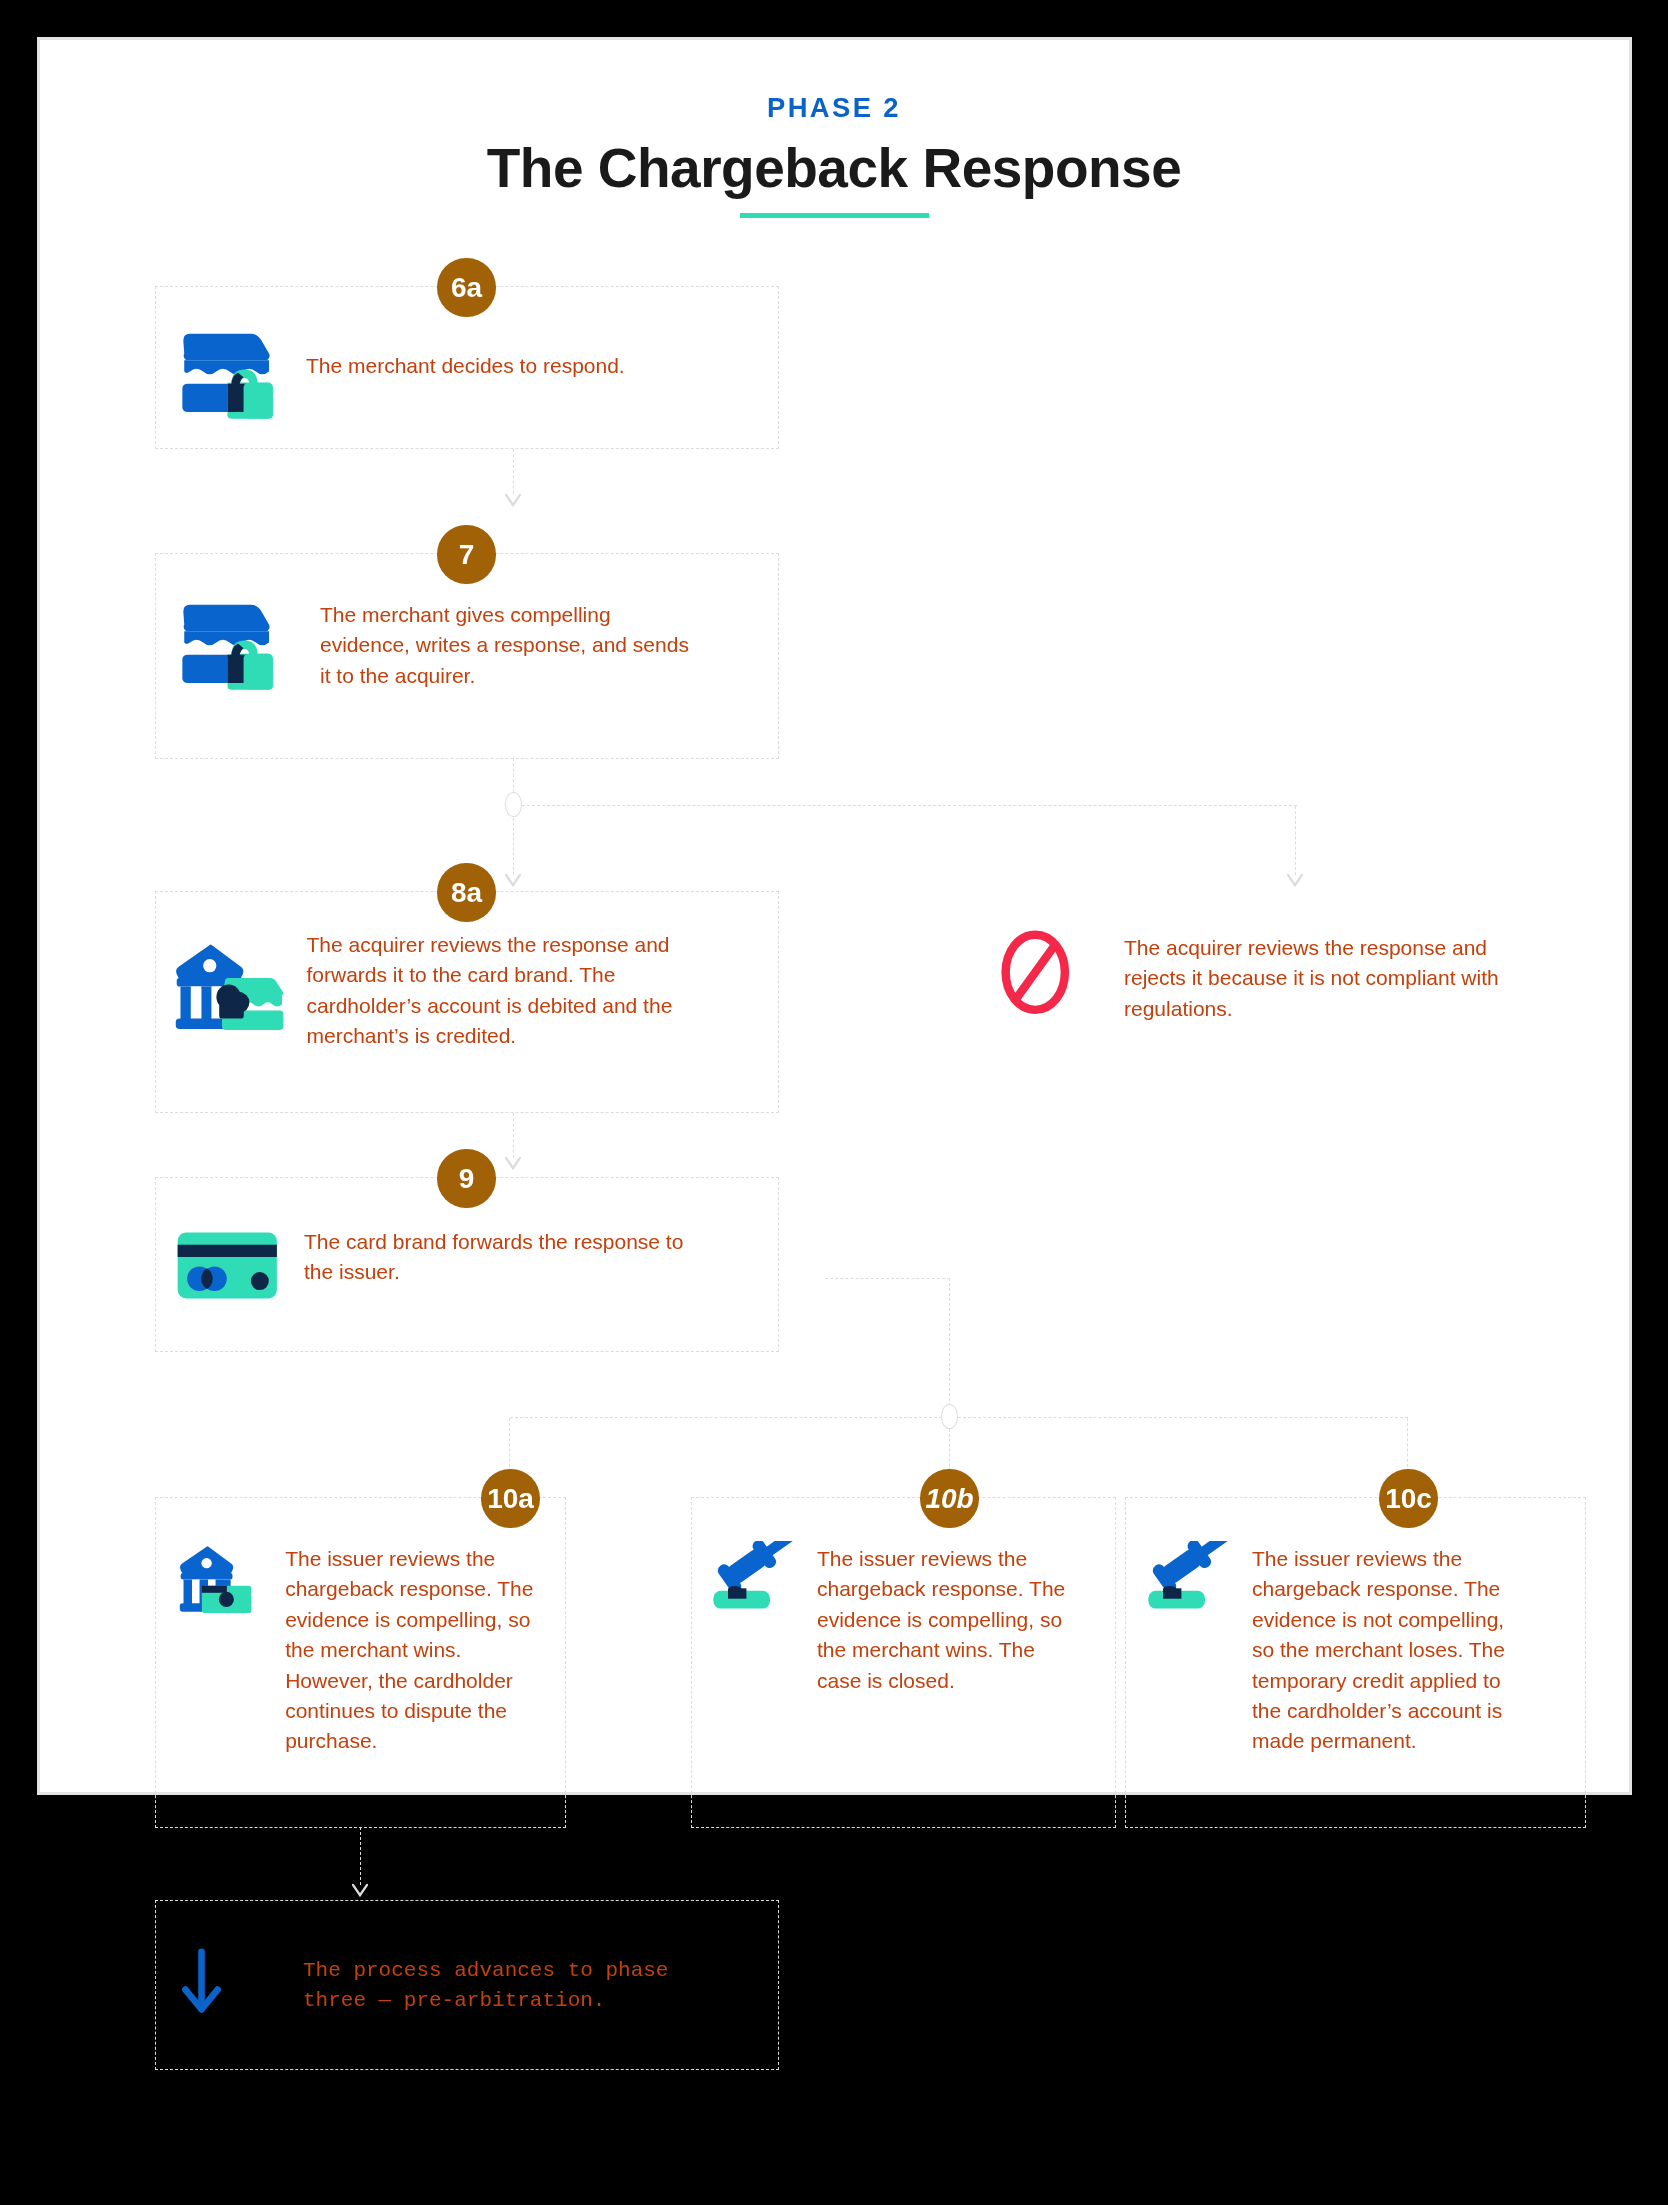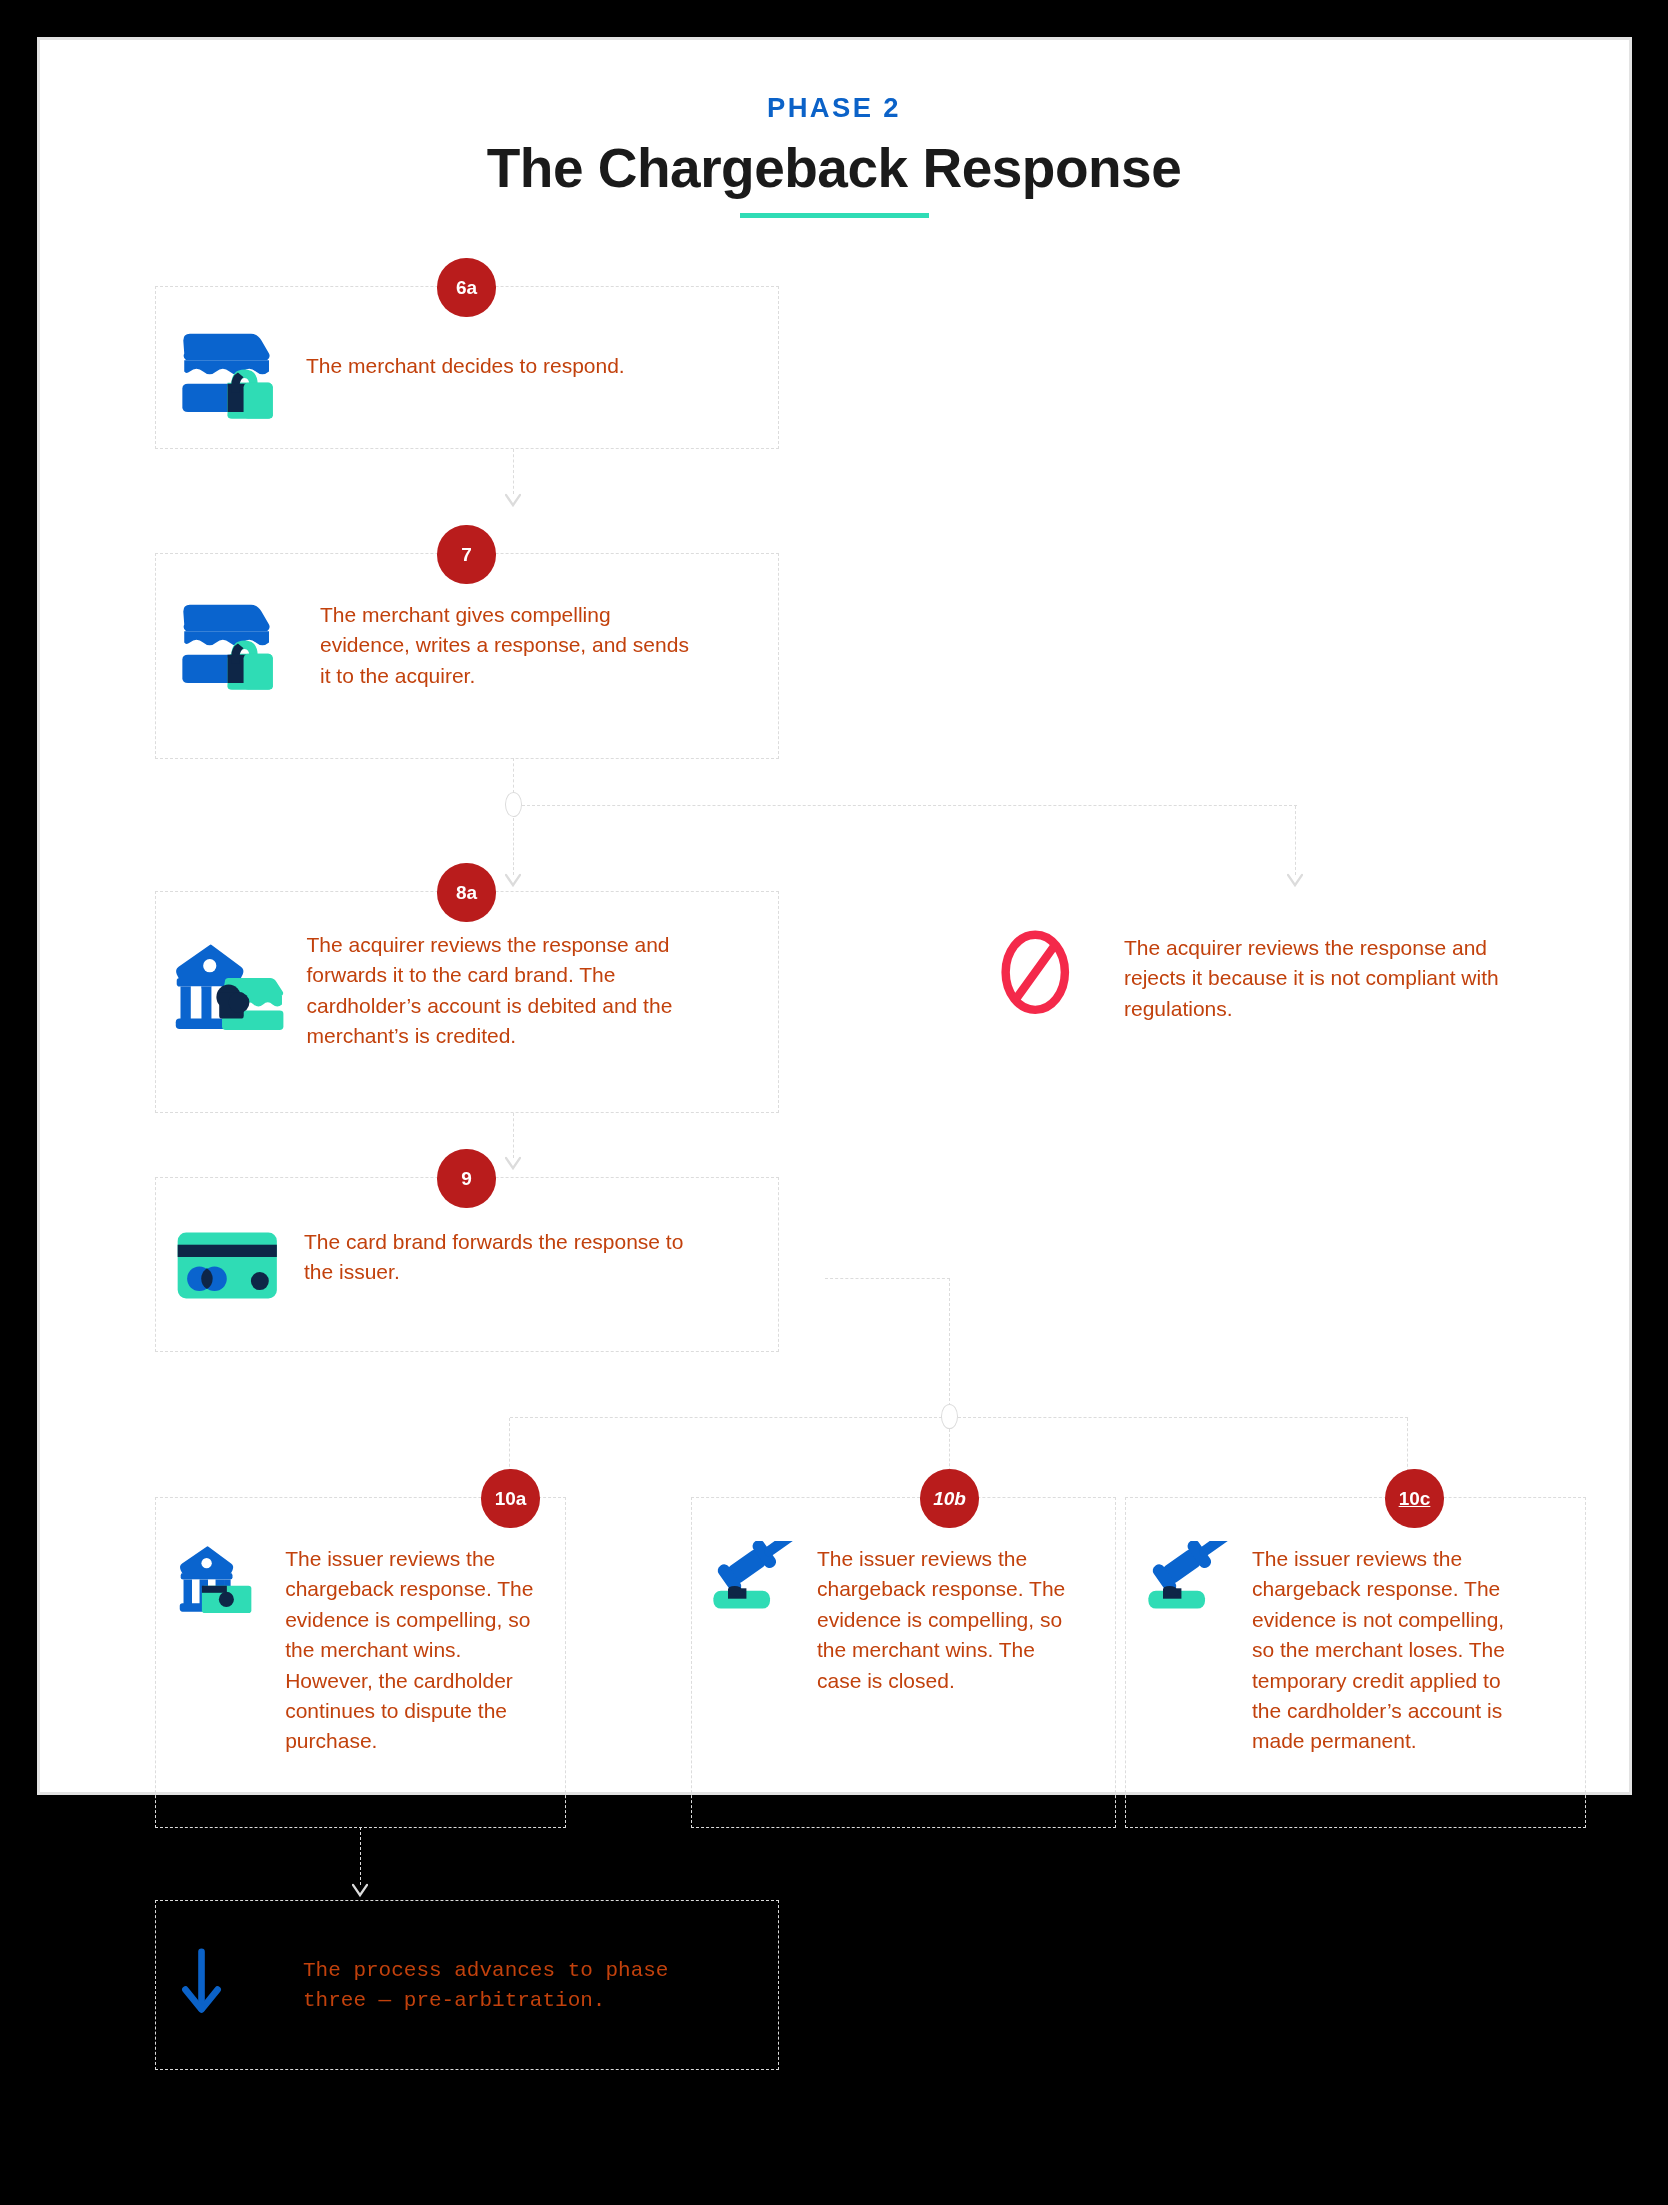--- a/index.html
+++ b/index.html
@@ -64,23 +64,23 @@
     position: absolute;
     border: 1.9px dashed #dcdcdc;
     background: transparent;
   }
   .badge {
     position: absolute;
     top: -29px;
     width: 59px;
     height: 59px;
     border-radius: 29px;
-    background: #b91c1c;
+    background: #a16207;
     color: #ffffff;
-    font-size: 19px;
+    font-size: 28px;
     font-weight: bold;
     display: flex;
     align-items: center;
     justify-content: center;
     font-family: "Liberation Sans", sans-serif;
     line-height: 1;
   }
   .card-body {
     position: absolute;
     display: flex;
@@ -342,21 +342,21 @@
         </g>
         <rect x="5" y="105" width="120" height="38" rx="16" fill="#2fdcb5"></rect>
         <path d="M36 100 L75 100 L75 122 L36 122 Z" fill="#0e2647"></path>
         <path d="M38 98 Q50 92 62 98 L72 112 Q55 122 40 112 Z" fill="#0e2647"></path>
       </svg>
     </div>
     <div class="card-text" style="margin-left:21px; width:265px; padding-top:2.8px;">The issuer reviews the chargeback response. The evidence is compelling, so the merchant wins. The case is closed.</div>
   </div>
 
   <div class="card" style="left:1085px; top:1457px; width:461px; height:331px;">
-    <div class="badge" style="left:259px;text-decoration:underline;">10c</div>
+    <div class="badge" style="left:253px;">10c</div>
   </div>
   <div class="card-body" style="left:1106px; top:1501px; width:430px;">
     <div class="card-icon ico" style="width:85px; height:71px;">
       <svg width="85" height="71" viewBox="0 0 180 150">
         <g transform="rotate(-35 70 55)">
           <rect x="30" y="36" width="92" height="42" rx="18" fill="#0a64ce"></rect>
           <rect x="18" y="24" width="26" height="66" rx="12" fill="#0a64ce"></rect>
           <rect x="108" y="24" width="26" height="66" rx="12" fill="#0a64ce"></rect>
           <rect x="122" y="47" width="108" height="22" rx="11" fill="#0a64ce"></rect>
         </g>

